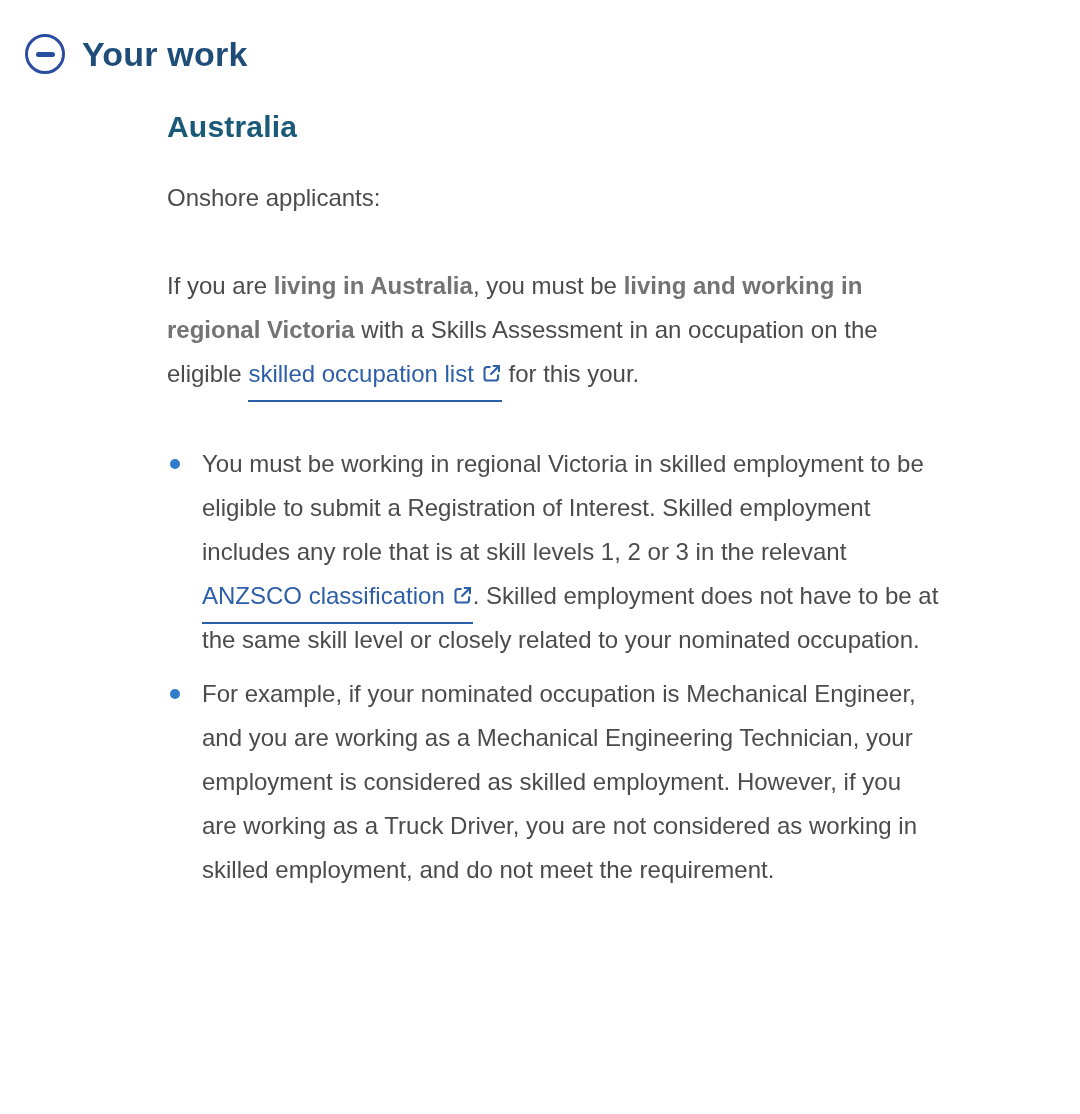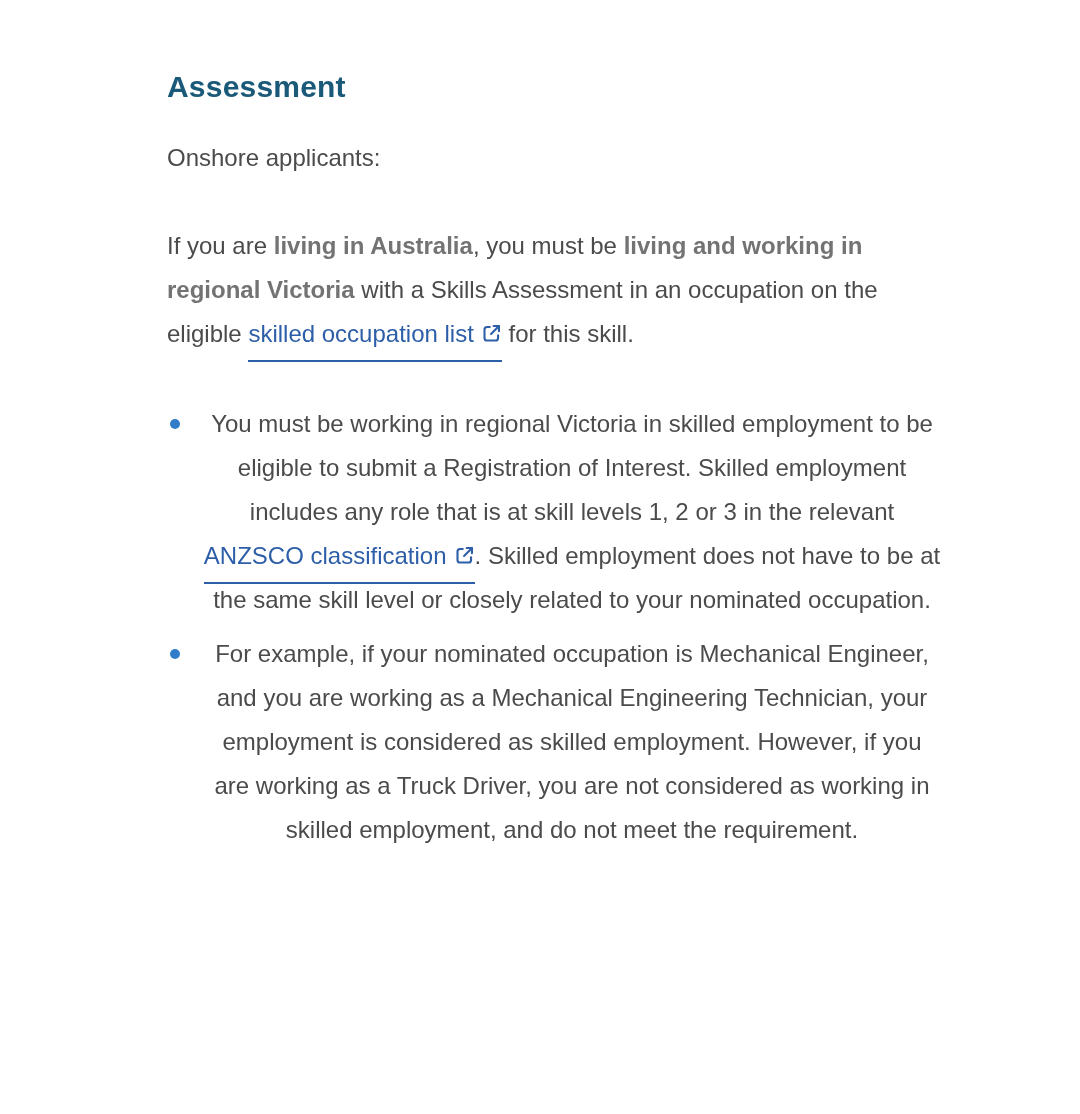--- a/index.html
+++ b/index.html
@@ -103,51 +103,56 @@
   
   .requirements-list {
     list-style: none;
     margin-top: 46px;
     max-width: 775px;
   }
   .requirements-list li {
     position: relative;
     padding-left: 35px;
     margin-bottom: 10px;
-    text-align: center;
   }
   .bullet-dot {
     position: absolute;
     left: 3px;
     top: 17px;
     width: 10px;
     height: 10px;
     border-radius: 50%;
     background: var(--bullet);
   }
 </style>
 </head>
 <body>
 
 <div class="page">
 
   <section>
 
+    <header class="accordion-header">
+      <span class="minus-icon">
+          <span class="bar"></span>
+        </span>
+      <h2 class="section-title">Your work</h2>
+    </header>
 
     <div class="accordion-body">
 
-      <h3 class="subsection-title">Assessment</h3>
+      <h3 class="subsection-title">Australia</h3>
 
       <p class="applicant-label body-text">Onshore applicants:</p>
 
       <p class="intro-paragraph body-text"><span>If you are </span><strong>living in Australia</strong><span>, you must be </span><strong>living and working in regional Victoria</strong><span> with a Skills Assessment in an occupation on the eligible </span><a class="ext-link"><span>skilled occupation list</span><span class="ext-link-icon"><svg viewBox="0 0 24 24" fill="none" stroke="currentColor" stroke-width="2.4" stroke-linecap="round" stroke-linejoin="round">
                 <path d="M10 4.5 H7 C5.3 4.5 4 5.8 4 7.5 V17 C4 18.7 5.3 20 7 20 H16.5 C18.2 20 19.5 18.7 19.5 17 V14"></path>
                 <path d="M11.5 12.5 L20.5 3.5"></path>
                 <path d="M14.5 3.5 H20.5 V9.5"></path>
-              </svg></span></a><span> for this skill.</span></p>
+              </svg></span></a><span> for this your.</span></p>
 
       <ul class="requirements-list body-text">
         <li><span class="bullet-dot"></span><span>You must be working in regional Victoria in skilled employment to be eligible to submit a Registration of Interest. Skilled employment includes any role that is at skill levels 1, 2 or 3 in the relevant </span><a class="ext-link"><span>ANZSCO classification</span><span class="ext-link-icon"><svg viewBox="0 0 24 24" fill="none" stroke="currentColor" stroke-width="2.4" stroke-linecap="round" stroke-linejoin="round">
                   <path d="M10 4.5 H7 C5.3 4.5 4 5.8 4 7.5 V17 C4 18.7 5.3 20 7 20 H16.5 C18.2 20 19.5 18.7 19.5 17 V14"></path>
                   <path d="M11.5 12.5 L20.5 3.5"></path>
                   <path d="M14.5 3.5 H20.5 V9.5"></path>
                 </svg></span></a><span>. Skilled employment does not have to be at the same skill level or closely related to your nominated occupation.</span></li>
         <li><span class="bullet-dot"></span><span>For example, if your nominated occupation is Mechanical Engineer, and you are working as a Mechanical Engineering Technician, your employment is considered as skilled employment. However, if you are working as a Truck Driver, you are not considered as working in skilled employment, and do not meet the requirement.</span></li>
       </ul>
 

